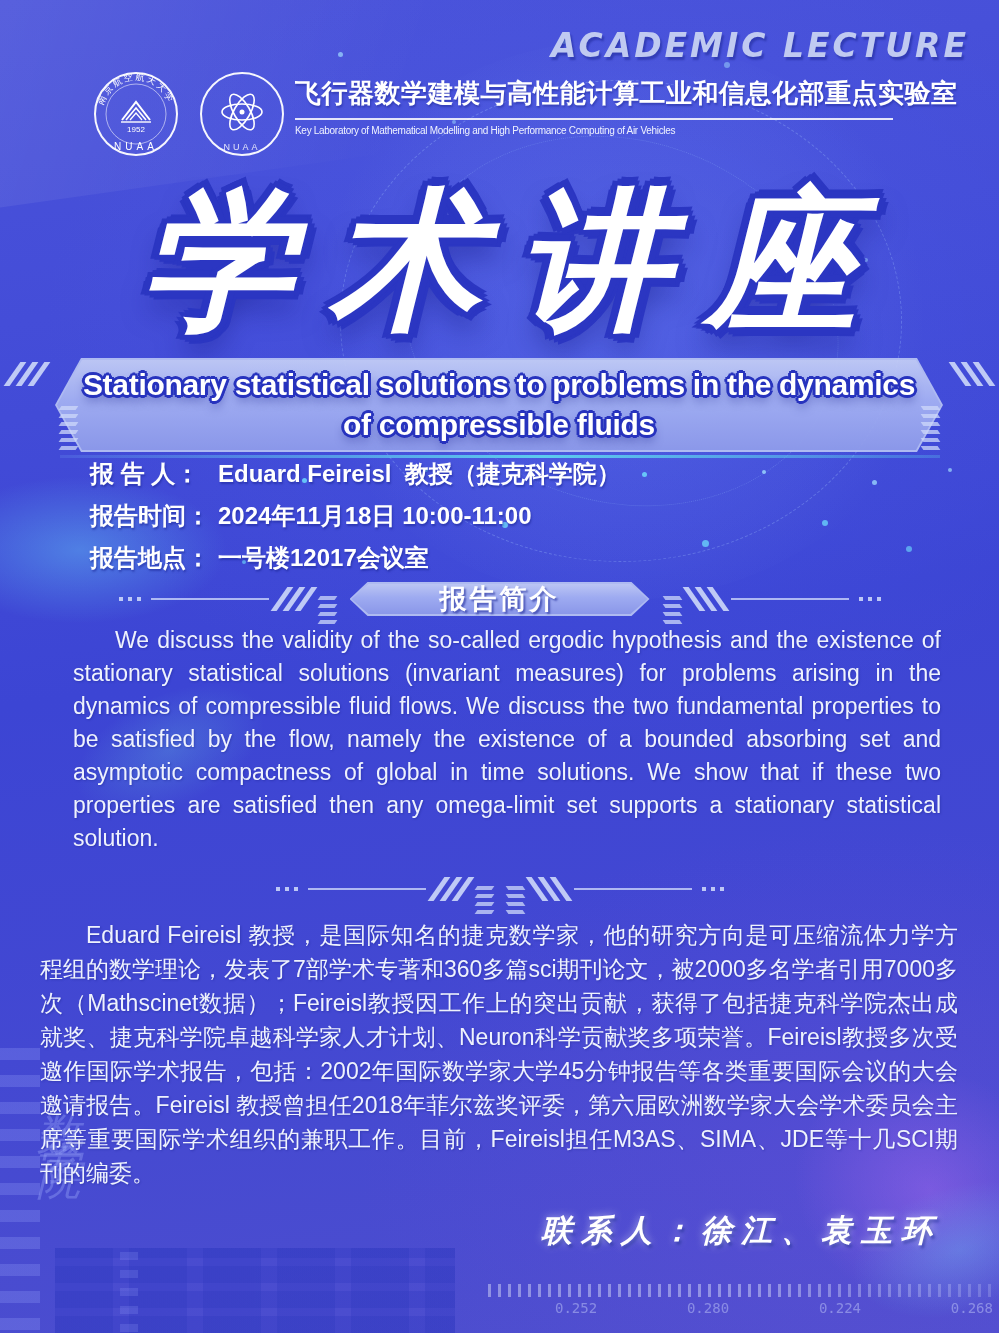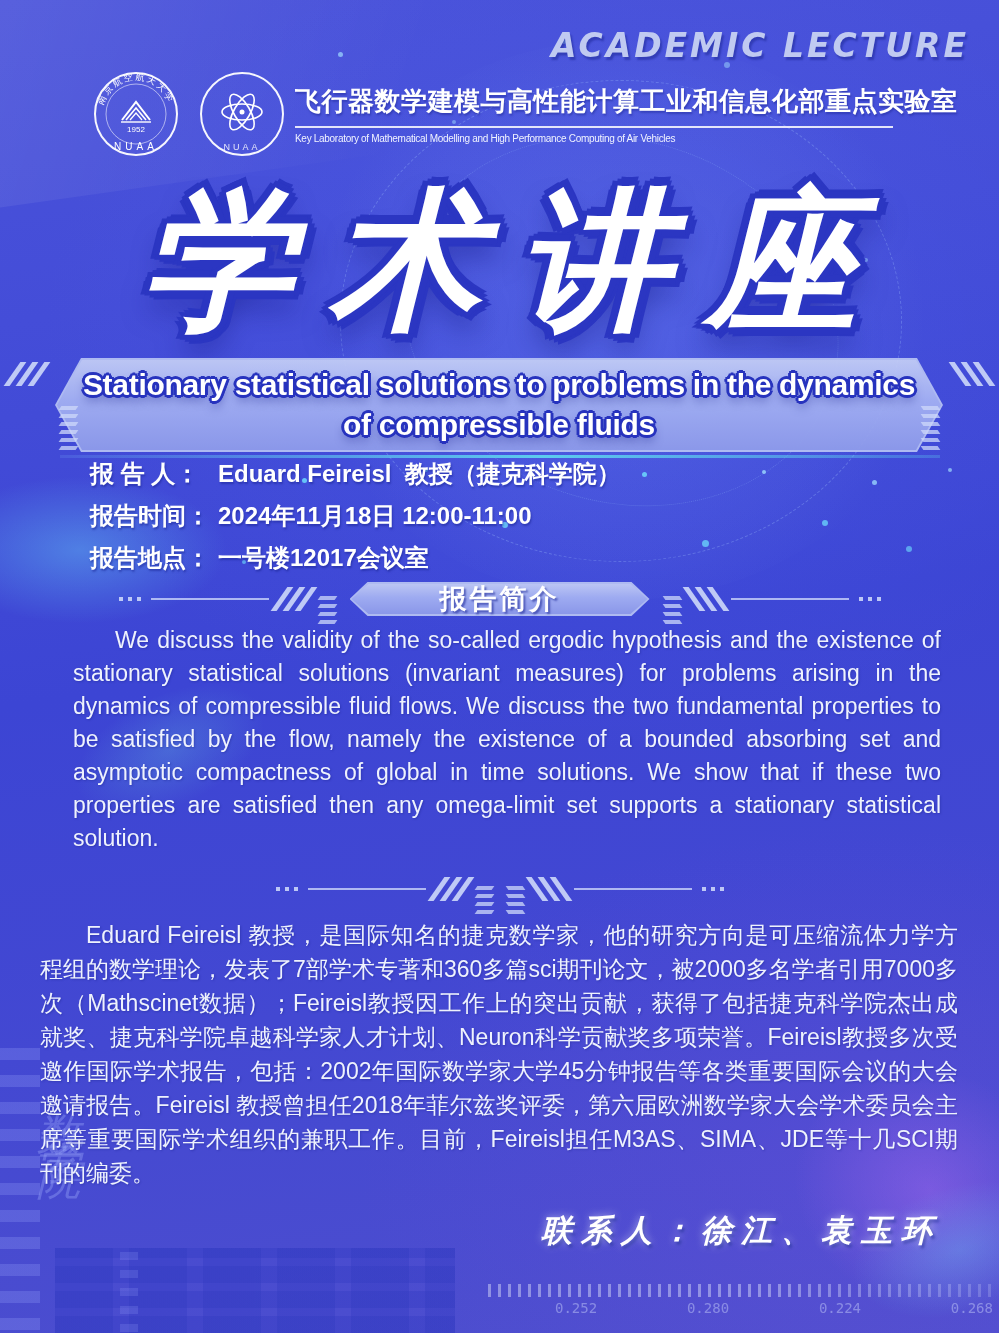--- a/index.html
+++ b/index.html
@@ -50,21 +50,21 @@
     font-family:"DejaVu Serif",serif; font-style:italic; font-size:44px; letter-spacing:14px;
     color:rgba(150,162,248,0.40);}
 
   
   .tagline{right:30px; top:26px; font-family:"DejaVu Sans",sans-serif;
     font-weight:bold; font-style:italic; font-size:33px; letter-spacing:3px;
     color:#c7d1f3; opacity:.95; text-shadow:2px 3px 2px rgba(30,40,150,0.55);text-align:right;}
   .seal{position:absolute; top:68px;}
   .seal-1{left:92px;}
   .seal-2{left:198px;}
-  .lab-names{left:295px; top:84px; width:610px;}
+  .lab-names{left:295px; top:76px; width:610px;}
   .lab-zh{font-size:26px; font-weight:bold; letter-spacing:0.5px; white-space:nowrap;
     text-shadow:1px 2px 2px rgba(30,40,150,0.5);}
   .lab-rule{margin-top:7px; width:598px; height:2px; background:rgba(255,255,255,0.85);}
   .lab-en{margin-top:5px; font-size:10px; letter-spacing:-0.3px; color:#f0f3ff; white-space:nowrap;}
 
   
   .hero-title{left:0; right:0; top:160px; text-align:center;
     font-size:152px; font-weight:bold; font-style:italic;
     letter-spacing:36px; text-indent:36px; white-space:nowrap; color:#fff;
     text-shadow:
@@ -256,21 +256,21 @@
   </div>
   <div class="decor banner-underline"></div>
 
   <div class="abs info">
     <div class="info-row">
       <span class="info-label">报 告 人：</span>
       <span class="info-value">Eduard Feireisl  教授（捷克科学院）</span>
     </div>
     <div class="info-row">
       <span class="info-label">报告时间：</span>
-      <span class="info-value">2024年11月18日 12:00-11:00</span>
+      <span class="info-value">2024年11月18日 10:00-11:00</span>
     </div>
     <div class="info-row">
       <span class="info-label">报告地点：</span>
       <span class="info-value">一号楼12017会议室</span>
     </div>
   </div>
 
   <div class="abs section-row row-1">
     <div class="side-orn">
       <div class="orn-dots">

